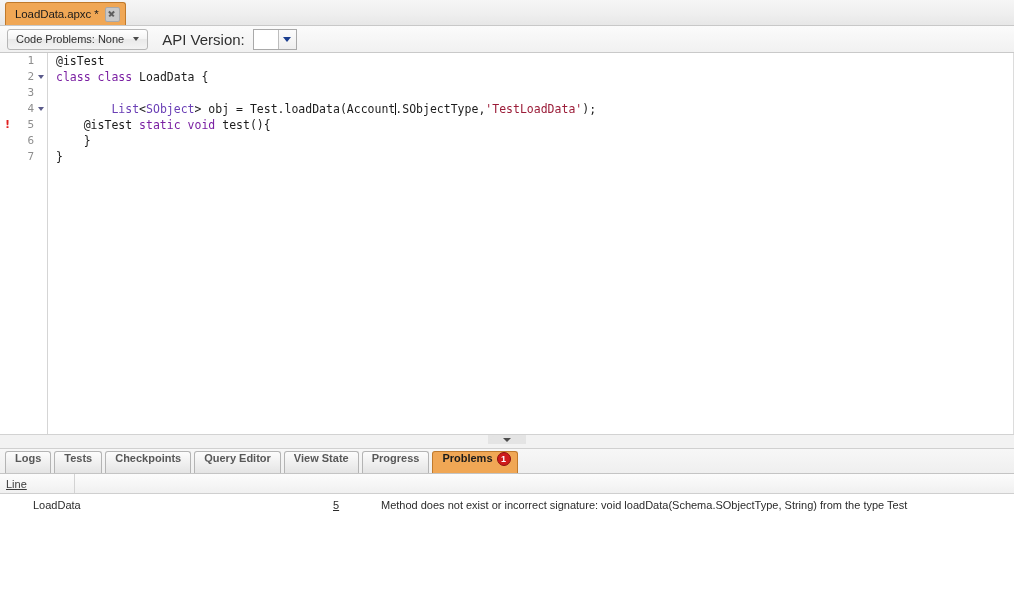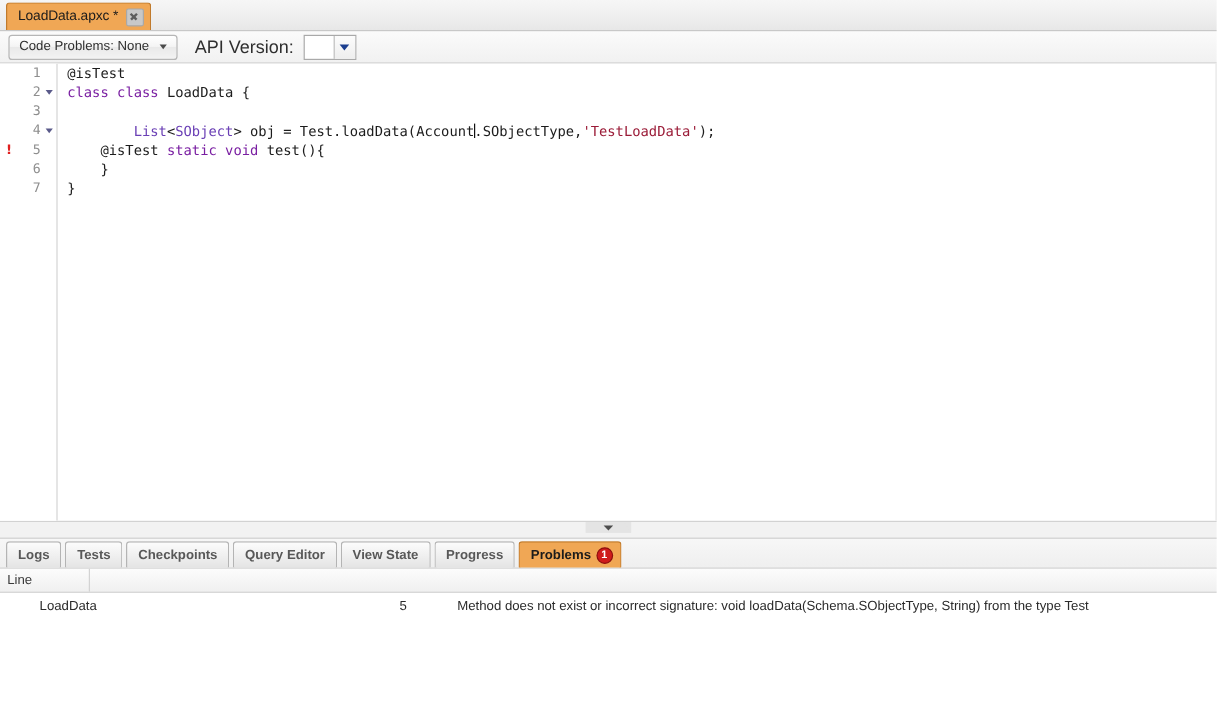--- a/index.html
+++ b/index.html
@@ -265,21 +265,20 @@
     align-items: flex-end;
     padding-left: 5px;
   }
   .btab {
     height: 22px;
     background: linear-gradient(to bottom, #fcfcfc 0%, #efefef 55%, #e4e4e4 100%);
     border: 1px solid #b4b4b4;
     border-bottom: none;
     border-radius: 3px 3px 0 0;
     display: flex;
-    align-items: center;
     padding: 0 9px;
     margin-right: 3px;
     box-sizing: border-box;
     font-size: 11px;
     font-weight: bold;
     color: #585858;
     cursor: pointer;
     white-space: nowrap;
   }
   .btab.active {
@@ -318,21 +317,21 @@
   }
   .phead > div, .prow > div {
     box-sizing: border-box;
     padding: 0 0 0 6px;
     display: flex;
     align-items: center;
     overflow: hidden;
     white-space: nowrap;
   }
   .c-name { width: 300px; flex: none; border-right: 1px solid #d3d3d3; }
-  .c-line { width:  75px; flex: none; border-right: 1px solid #d3d3d3; }
+  .c-line { width:  75px; flex: none; border-right: 1px solid #d3d3d3; text-decoration: underline; }
   .c-prob { flex: 1; }
   .prow {
     display: flex;
     height: 21px;
     font-size: 11px;
     color: #2b2b2b;
     cursor: pointer;
   }
   .prow .c-name, .prow .c-line { border-right: none; padding-left: 33px; }
   .pbody-fill { background:#fff; height: 49px; }

